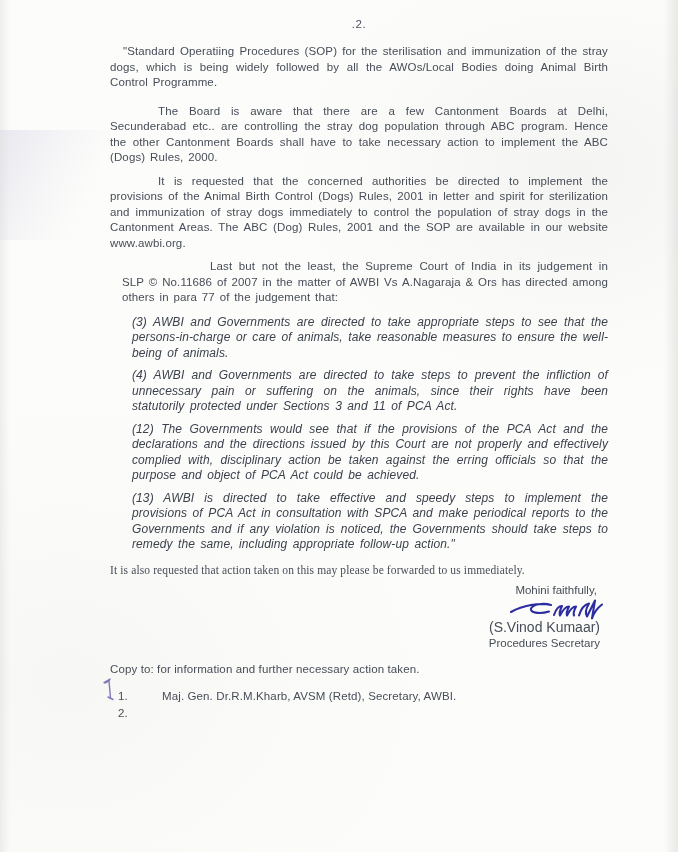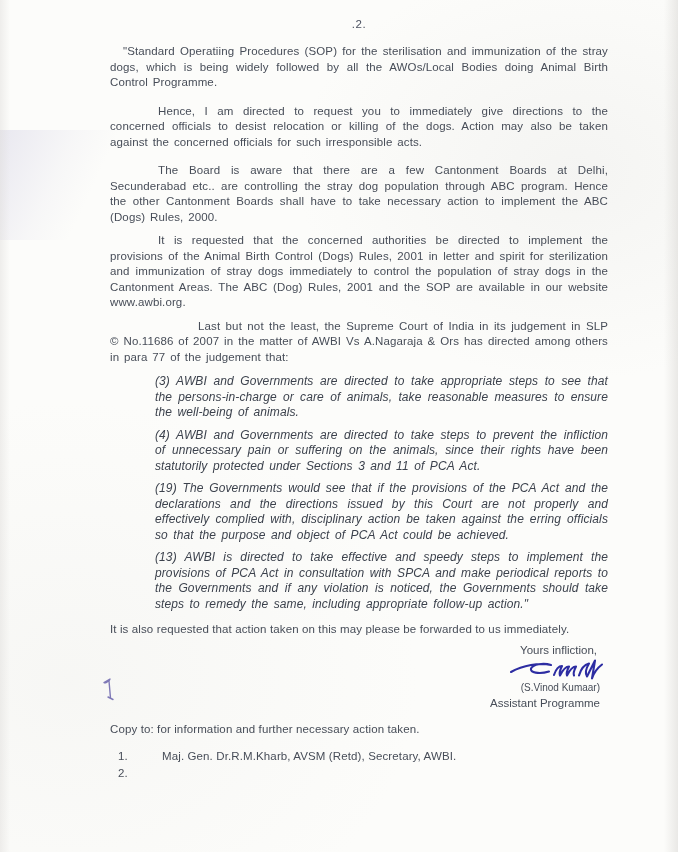--- a/index.html
+++ b/index.html
@@ -50,56 +50,57 @@
   .para {
     font-size: 11.5px;
     line-height: 15.5px;
     text-align: justify;
     letter-spacing: 0.12px;
     word-spacing: 1.5px;
   }
   .p-first   { margin-top: 14px; text-indent: 13px; }
   .p-indent  { margin-top: 13px; text-indent: 48px; }
   .p-indent4 { margin-top: 8px;  text-indent: 48px; }
-  .p-indent5 { margin-top: 8px;  text-indent: 88px; }
+  .p-indent5 { margin-top: 8px;  text-indent: 88px; margin-left: 12px; }
 
   .weblink { }
 
   .quotes {
-    margin-left: 45px;
+    margin-left: 22px;
     font-style: italic;
     color: #3c424d;
   }
   .quote {
     margin-top: 7px;
     font-size: 12px;
     line-height: 15.5px;
     text-align: justify;
     letter-spacing: 0.1px;
     word-spacing: 2px;
   }
   .quote:first-child { margin-top: 9px; }
 
   .request-line {
     margin-top: 10px;
     font-size: 11.5px;
     line-height: 15.5px;
     letter-spacing: 0.12px;
+    font-family: Liberation Serif, serif;
   }
 
   .closing {
     margin-top: 5px;
     display: flex;
     flex-direction: column;
     align-items: flex-end;
     padding-right: 8px;
   }
   .valediction  { font-size: 11.5px; line-height: 14px; margin-right: 3px; }
   .signature    { height: 26px; margin: -1px -4px -2px 0; }
-  .sig-name     { font-size: 10px; line-height: 15px; }
+  .sig-name     { font-size: 14px; line-height: 15px; }
   .sig-title    { font-size: 11.5px; line-height: 16px; }
 
   .copy-heading {
     margin-top: 11px;
     font-size: 11.5px;
     line-height: 15px;
     letter-spacing: 0.12px;
   }
   .copy-list { margin-top: 11px; margin-left: 8px; }
   .copy-item { display: flex; font-size: 11.5px; line-height: 17px; letter-spacing: 0.12px; }
@@ -114,46 +115,45 @@
   <div class="shade-topleft"></div>
   <div class="shade-rightedge"></div>
   <div class="shade-leftedge"></div>
 
   <div class="content">
 
     <div class="page-number">.2.</div>
 
     <p class="para p-first">"Standard Operatiing Procedures (SOP) for the sterilisation and immunization of the stray dogs, which is being widely followed by all the AWOs/Local Bodies doing Animal Birth Control Programme.</p>
 
-    <p class="para p-indent">Hence, I am directed to request you to immediately give directions to the concerned officials to desist relocation or killing of the dogs. Action may also be taken against the concerned officials for such irresponsible acts.</p>
 
     <p class="para p-indent">The Board is aware that there are a few Cantonment Boards at Delhi, Secunderabad etc.. are controlling the stray dog population through ABC program. Hence the other Cantonment Boards shall have to take necessary action to implement the ABC (Dogs) Rules, 2000.</p>
 
     <p class="para p-indent4"><span>It is requested that the concerned authorities be directed to implement the provisions of the Animal Birth Control (Dogs) Rules, 2001 in letter and spirit for sterilization and immunization of stray dogs immediately to control the population of stray dogs in the Cantonment Areas. The ABC (Dog) Rules, 2001 and the SOP are available in our website </span><span class="weblink">www.awbi.org</span><span>.</span></p>
 
     <p class="para p-indent5">Last but not the least, the Supreme Court of India in its judgement in SLP © No.11686 of 2007 in the matter of AWBI Vs A.Nagaraja &amp; Ors has directed among others in para 77 of the judgement that:</p>
 
     <div class="quotes">
       <p class="quote">(3) AWBI and Governments are directed to take appropriate steps to see that the persons-in-charge or care of animals, take reasonable measures to ensure the well-being of animals.</p>
       <p class="quote">(4) AWBI and Governments are directed to take steps to prevent the infliction of unnecessary pain or suffering on the animals, since their rights have been statutorily protected under Sections 3 and 11 of PCA Act.</p>
-      <p class="quote">(19) The Governments would see that if the provisions of the PCA Act and the declarations and the directions issued by this Court are not properly and effectively complied with, disciplinary action be taken against the erring officials so that the purpose and object of PCA Act could be achieved.</p>
+      <p class="quote">(12) The Governments would see that if the provisions of the PCA Act and the declarations and the directions issued by this Court are not properly and effectively complied with, disciplinary action be taken against the erring officials so that the purpose and object of PCA Act could be achieved.</p>
       <p class="quote">(13) AWBI is directed to take effective and speedy steps to implement the provisions of PCA Act in consultation with SPCA and make periodical reports to the Governments and if any violation is noticed, the Governments should take steps to remedy the same, including appropriate follow-up action."</p>
     </div>
 
     <p class="request-line">It is also requested that action taken on this may please be forwarded to us immediately.</p>
 
     <div class="closing">
-      <div class="valediction">Yours infliction,</div>
+      <div class="valediction">Mohini faithfully,</div>
       <svg class="signature" width="96" height="26" viewBox="0 0 96 26">
         <path d="M3 16 C15 9, 31 6.5, 43 9 C35 6.5, 25 8.5, 23 12.5 C21.5 16.5, 31 18.5, 41 15.5
                  M46 19 C48 13, 51 10, 54 10 C52 14, 51 17, 52 19.5 C55 13.5, 58 10.5, 61 10.5 C59 14.5, 58 17.5, 59 19.5 C62 13.5, 65 10.5, 68 10.5 C66 14.5, 65 17.5, 66 19.5
                  M71 19.5 C73 12.5, 77 8.5, 81 7.5 C78 12.5, 77 17.5, 79 20.5 L87 4.5 L84 22.5 C86 16.5, 90 11.5, 94 8.5" fill="none" stroke="#2d2da2" stroke-width="2.1" stroke-linecap="round" stroke-linejoin="round"></path>
       </svg>
       <div class="sig-name">(S.Vinod Kumaar)</div>
-      <div class="sig-title">Assistant Programme</div>
+      <div class="sig-title">Procedures Secretary</div>
     </div>
 
     <p class="copy-heading">Copy to: for information and further necessary action taken.</p>
 
     <div class="copy-list">
       <div class="copy-item">
         <span class="num">1.</span>
         <span>Maj. Gen. Dr.R.M.Kharb, AVSM (Retd), Secretary, AWBI.</span>
       </div>
       <div class="copy-item">

